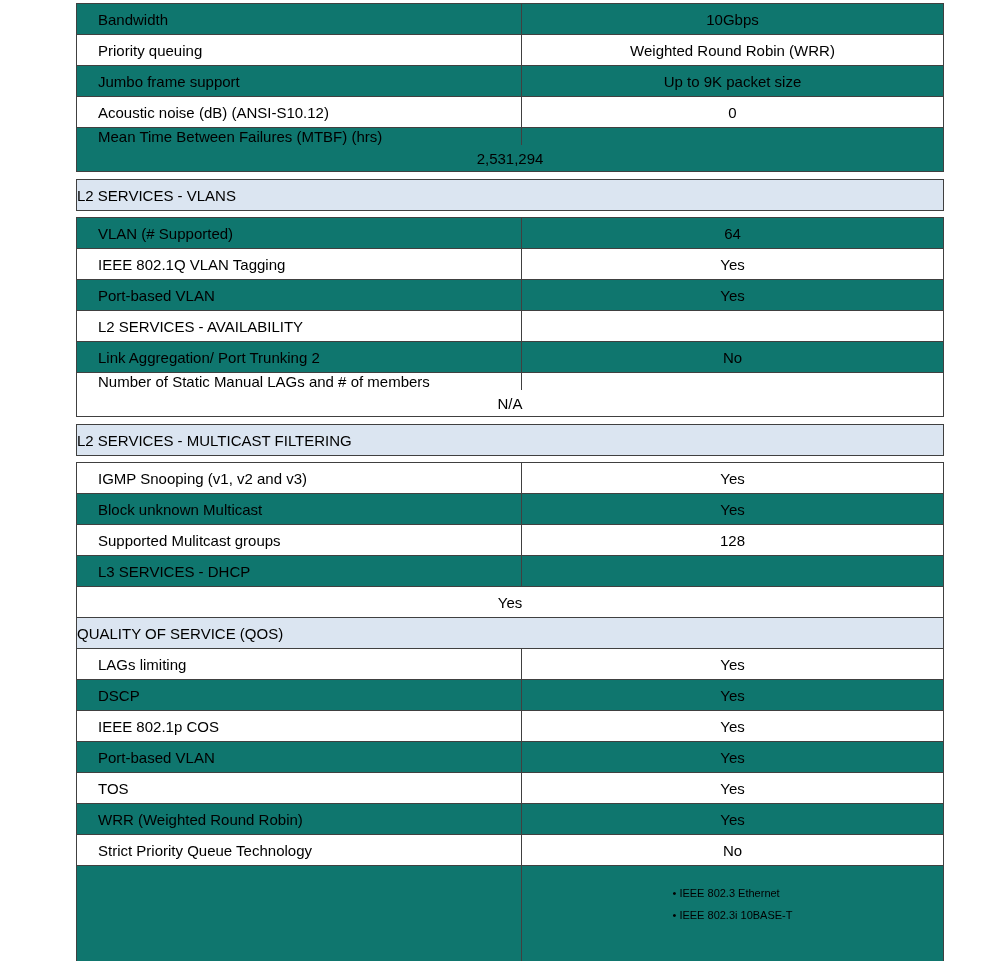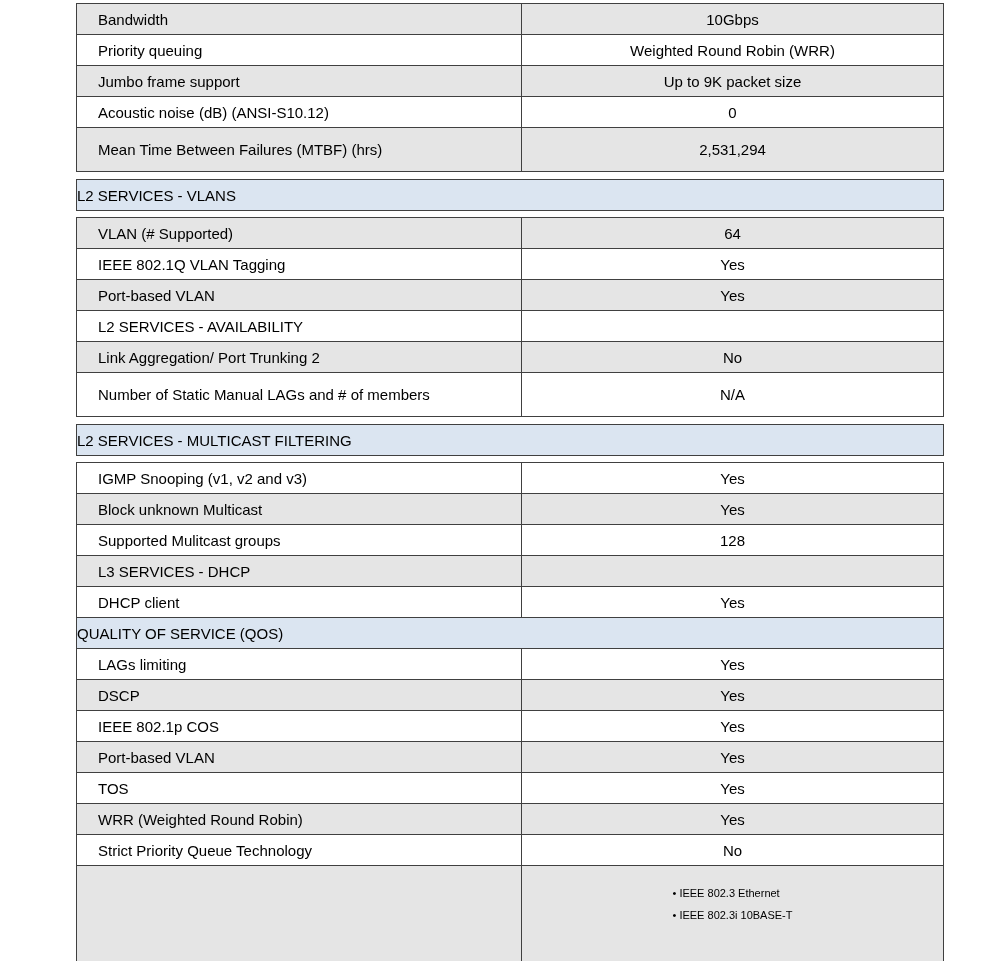--- a/index.html
+++ b/index.html
@@ -27,22 +27,22 @@
   }
   .row {
     display: flex;
     align-items: stretch;
     border: 1px solid #404040;
     margin-top: -1px;
     background: #ffffff;
     min-height: 32px;
     box-sizing: border-box;
   }
-  .row.gray { background: #e5e5e5; }
-  .row.tall { min-height: 45px; }
+  .row.gray { background: #0f766e; }
+  .row.tall { min-height: 45px; flex-direction: column; }
   .row.section {
     background: #dbe5f1;
   }
   .row.gapped {
     margin-top: 7px;
     margin-bottom: 7px;
   }
   .cell {
     display: flex;
     align-items: center;
@@ -150,21 +150,20 @@
       </div>
       <div class="row data">
         <div class="cell label-cell">Supported Mulitcast groups</div>
         <div class="cell value-cell">128</div>
       </div>
       <div class="row data gray">
         <div class="cell label-cell">L3 SERVICES - DHCP</div>
         <div class="cell value-cell"></div>
       </div>
       <div class="row data">
-        <div class="cell label-cell">DHCP client</div>
         <div class="cell value-cell">Yes</div>
       </div>
       <div class="row section">
         <div class="section-label">QUALITY OF SERVICE (QOS)</div>
       </div>
       <div class="row data">
         <div class="cell label-cell">LAGs limiting</div>
         <div class="cell value-cell">Yes</div>
       </div>
       <div class="row data gray">

